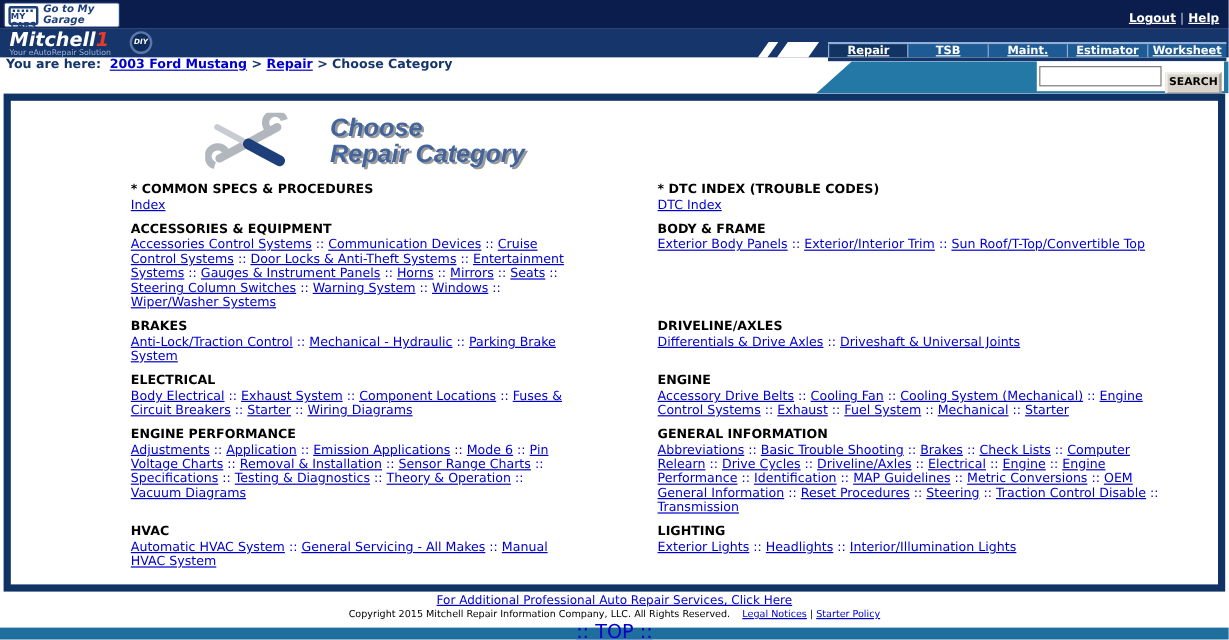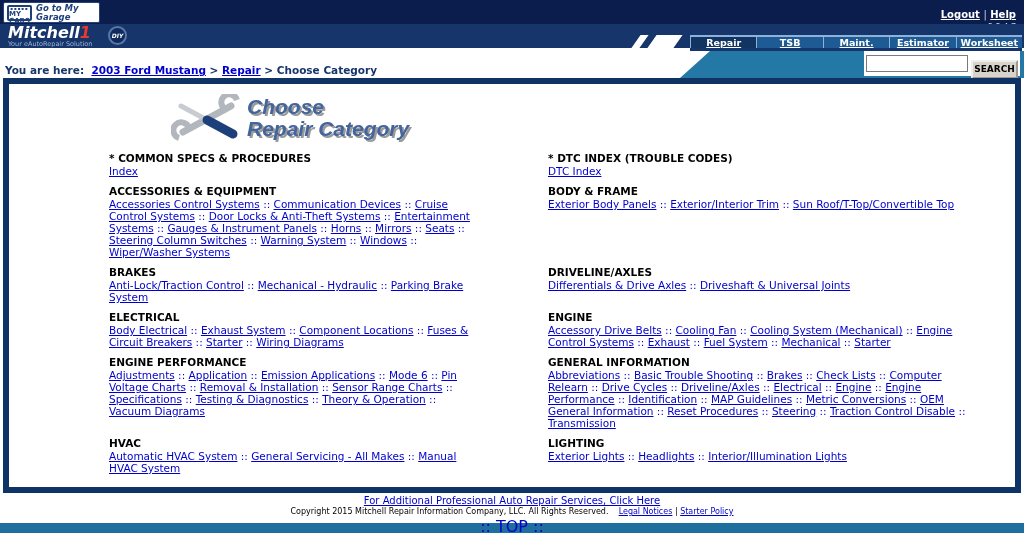--- a/index.html
+++ b/index.html
@@ -39,35 +39,35 @@
   .slash2 { position:absolute; left:-54px; bottom:0; width:8px; height:13px; background:#ffffff;
     transform:skewX(-35deg); }
   .tab { flex:1; text-align:center; font-size:9.5px; font-weight:bold; line-height:12px;
     background:#1e5b94; border-left:1px solid #8fb0d8; cursor:pointer; }
   .tab:first-child { border-left:none; }
   .tab a { color:#ffffff; text-decoration:underline; }
   .tab.active { background:#123463; }
 
   
   .crumbrow { position:relative; height:30px; background:#ffffff; }
-  .breadcrumb { position:absolute; left:5px; top:16px; font-size:10.5px; font-weight:bold; color:#16356b; }
+  .breadcrumb { position:absolute; left:5px; top:0; font-size:10.5px; font-weight:bold; color:#16356b; }
   .breadcrumb a { color:#0000cc; text-decoration:underline; cursor:pointer; }
   .tab-underbar { position:absolute; right:2px; top:0; width:332px; height:3px; background:#16356b; }
   .teal-wedge { position:absolute; right:0; top:3px; width:344px; height:27px; background:#2478a6;
     clip-path:polygon(30px 0, 100% 0, 100% 100%, 0 100%); }
   .search-panel { position:absolute; right:4px; top:3px; width:156px; height:25px; background:#ffffff;
     display:flex; align-items:center; gap:3px; padding:0 2px; }
   .search-input { width:102px; height:17px; border:1px solid #7a7a7a; font-size:10px; padding:0 3px; }
   .search-btn { height:19px; width:48px; background:#d8d4cc; border:2px outset #f0eee8;
     font-size:9px; font-weight:bold; color:#000; font-family:"DejaVu Sans",sans-serif; cursor:pointer;margin-top:11px; }
 
   
   .content { position:relative; margin:0 3px; height:415px; background:#ffffff;
     border:6px solid #0e3364; overflow:hidden; }
-  .title-block { display:flex; align-items:center; gap:2px; margin:8px 0 0 162px; height:52px; }
+  .title-block { display:flex; align-items:center; gap:30px; margin:8px 0 0 162px; height:52px; }
   .title-text { font-family:"Liberation Sans",sans-serif; font-style:italic; font-weight:900;
     font-size:21px; line-height:22px; color:#44649c; text-shadow:2px 2px 0 #9a9a9a; }
 
   
   .cat-table { width:100%; border-collapse:collapse; margin-top:8px; }
   .cat-table td { vertical-align:top; padding-bottom:8px; }
   .col-left  { width:50%; padding-left:100px; padding-right:36px; }
   .col-right { width:50%; padding-left:36px;  padding-right:48px; }
   .cat-heading { font-size:10.5px; font-weight:bold; color:#000000; line-height:13px; }
   .cat-links { font-size:10.5px; line-height:12px; }

